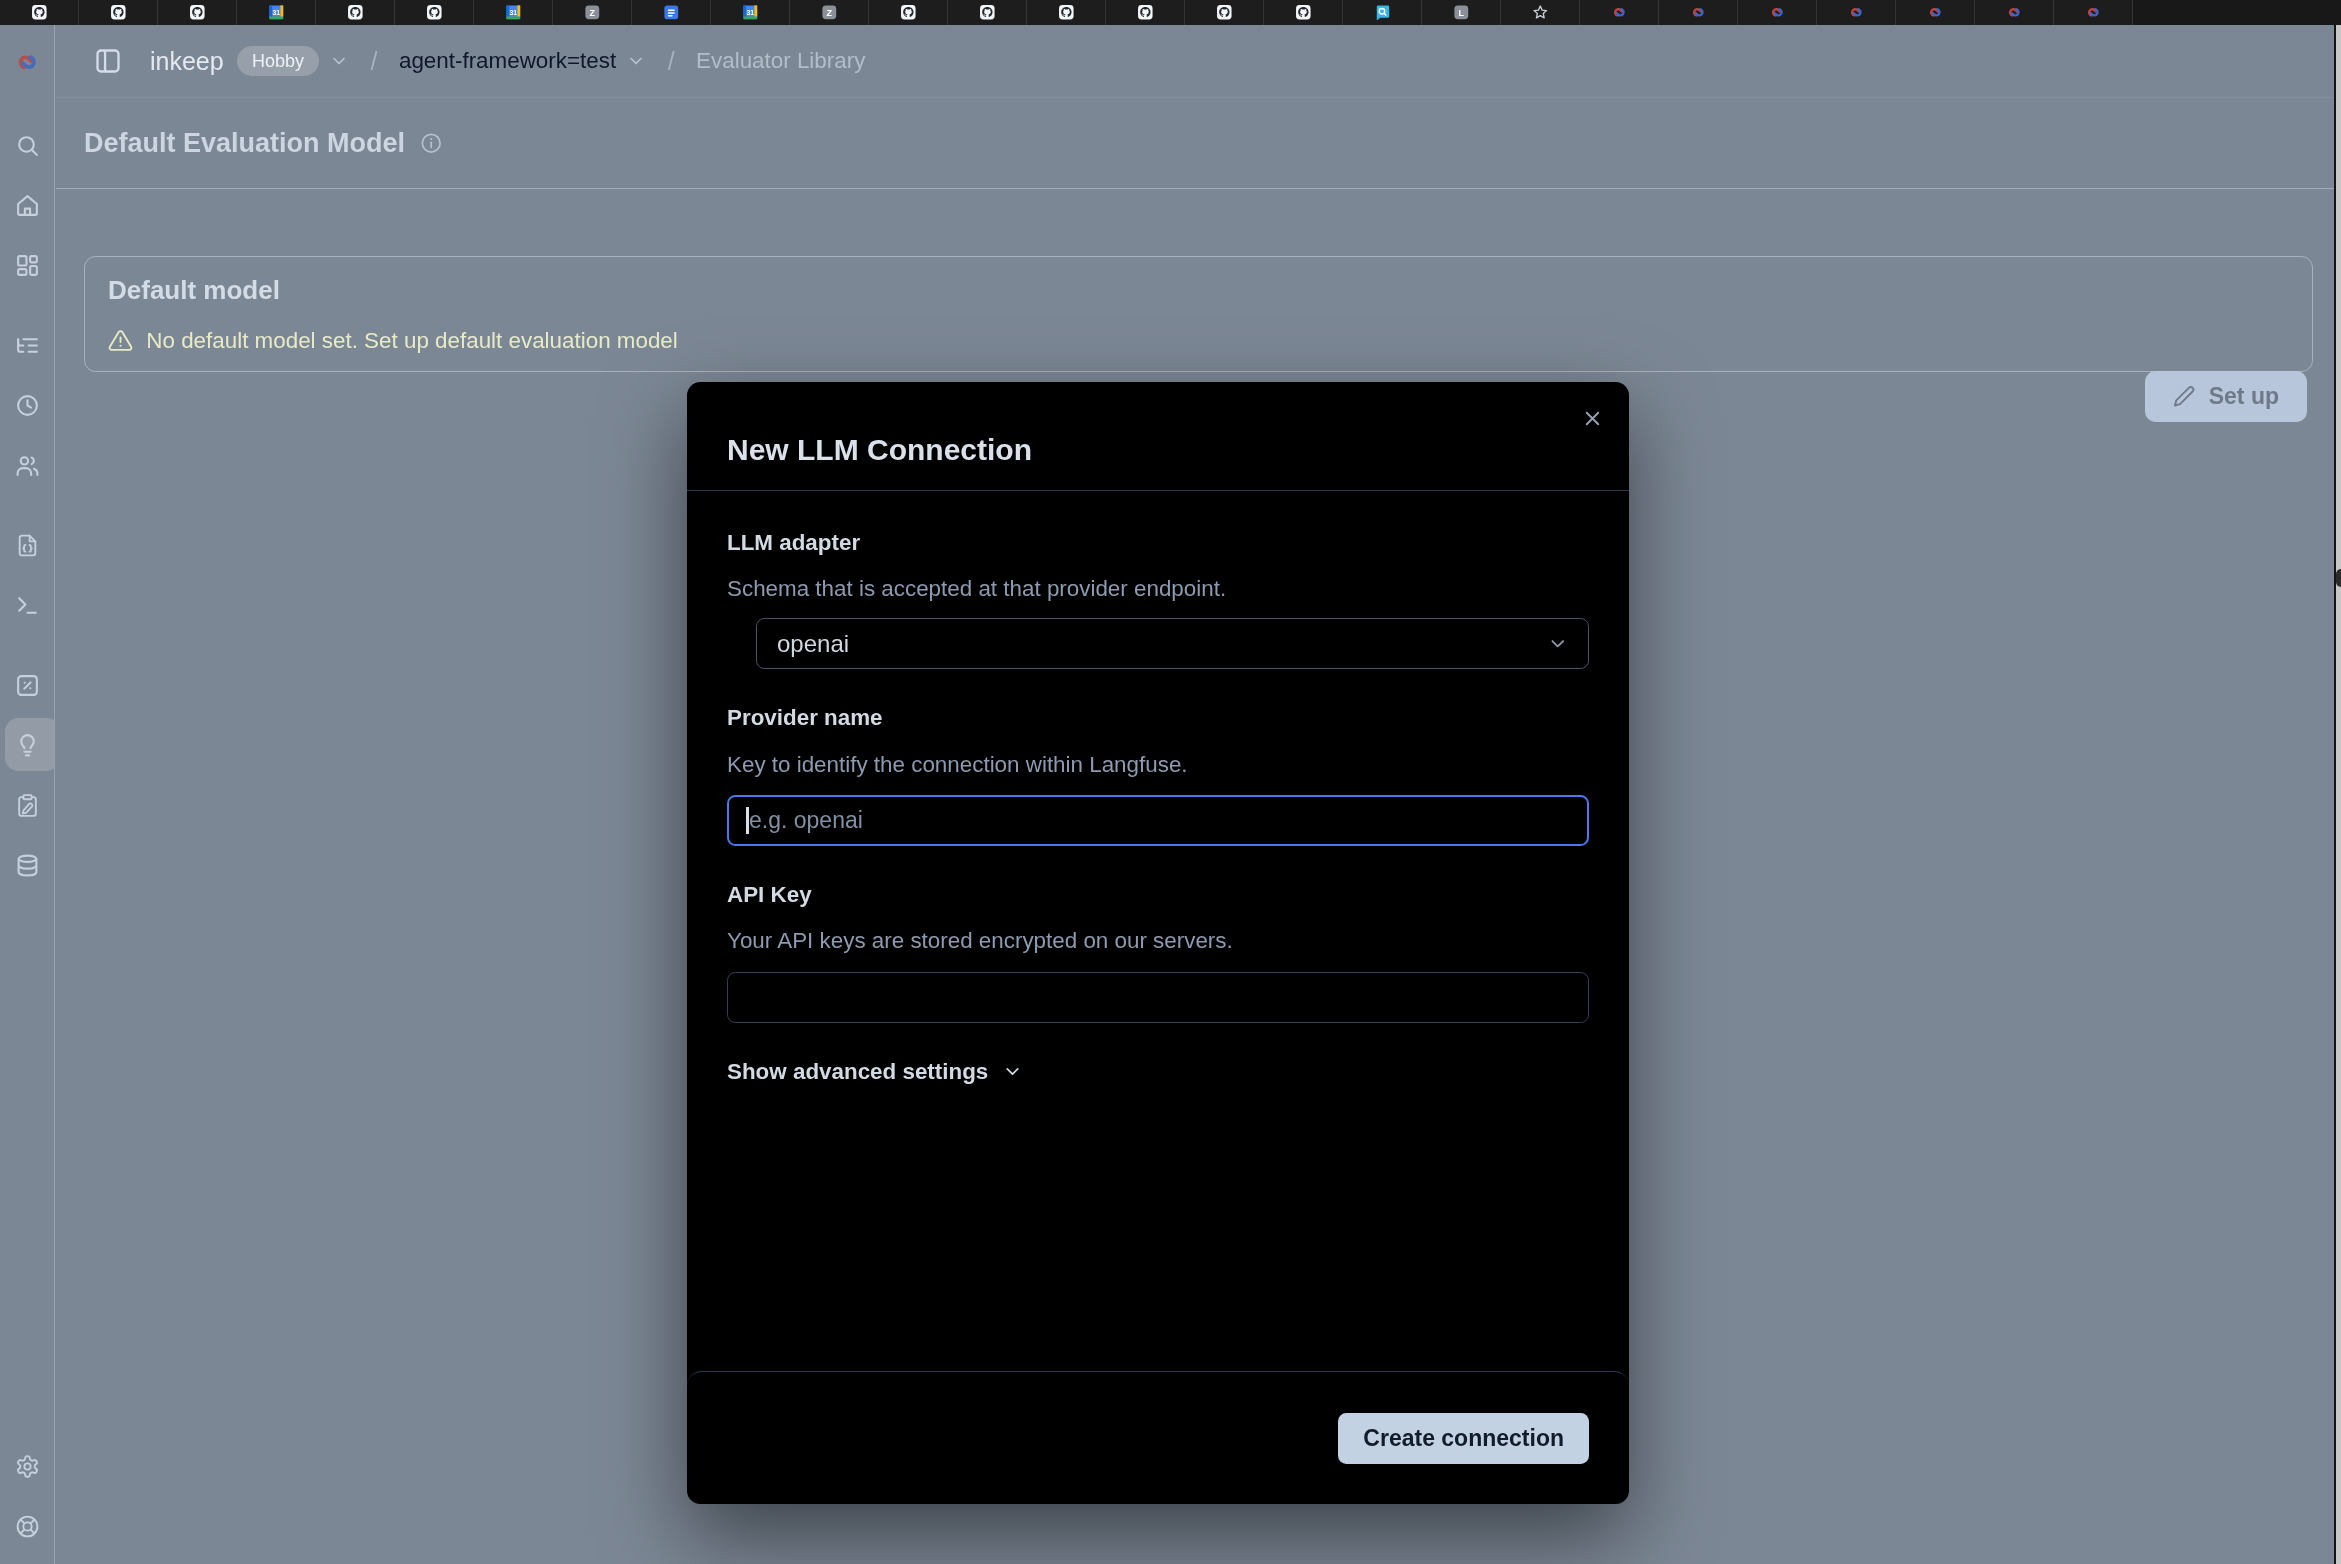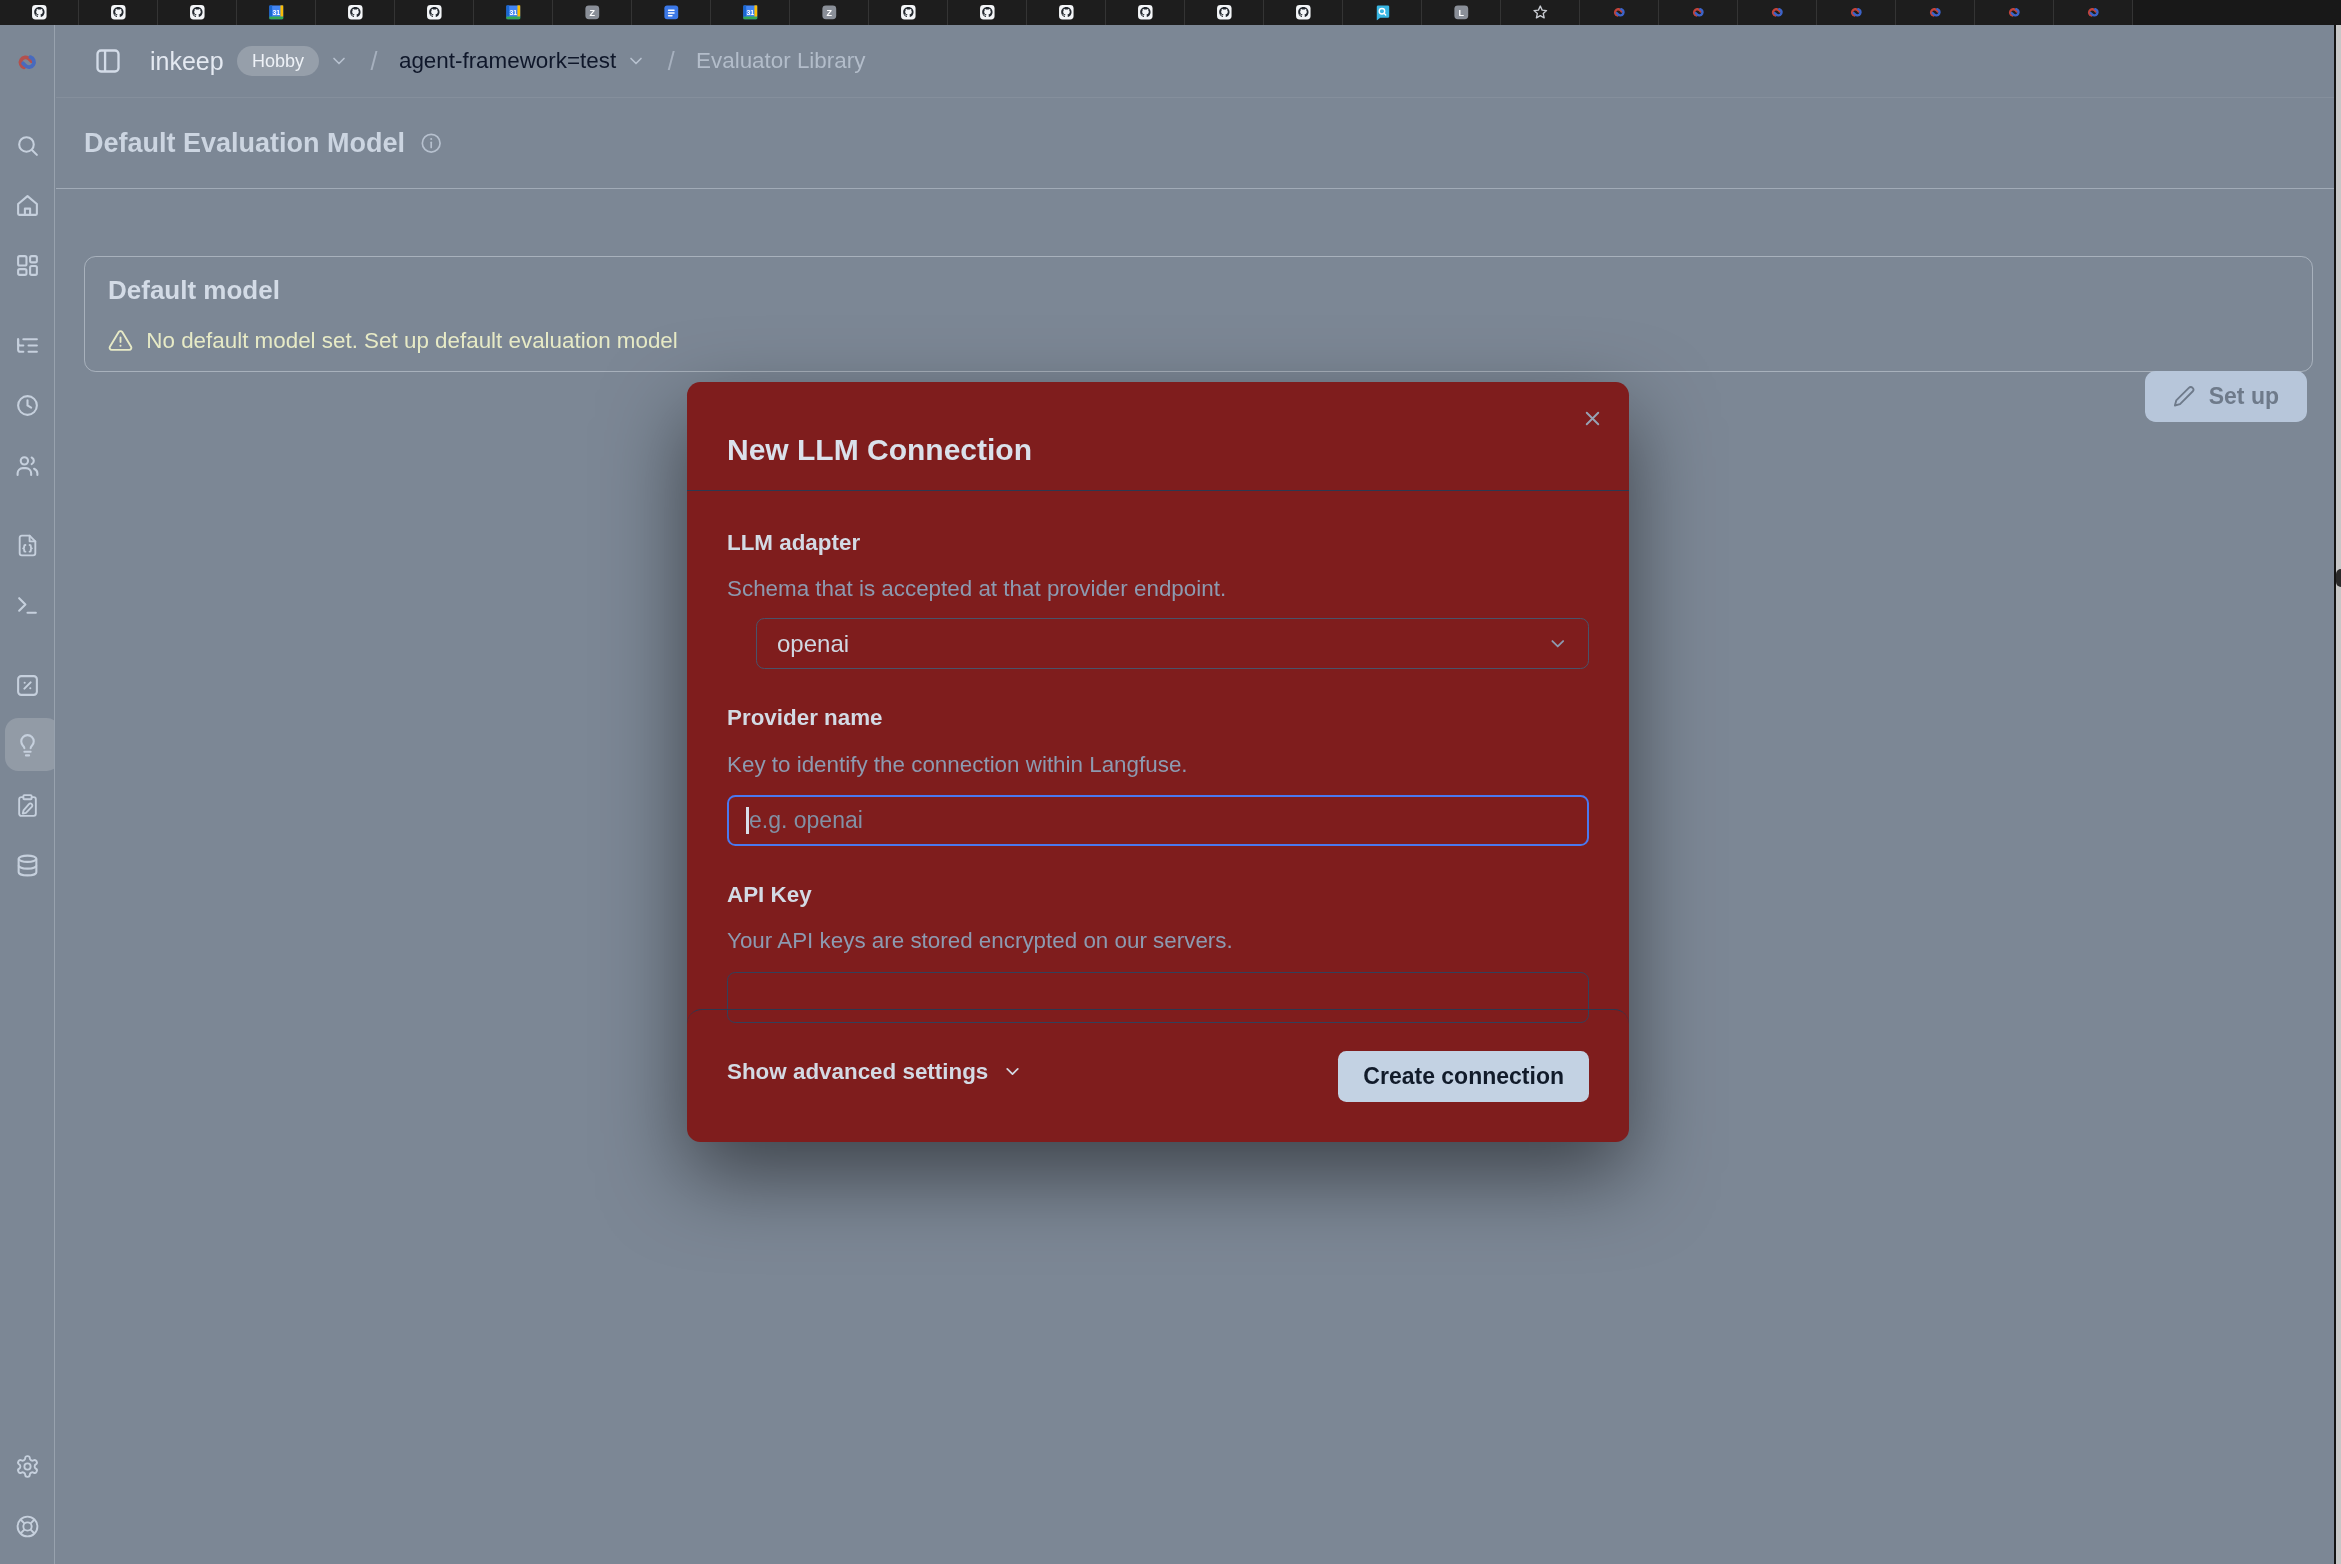--- a/index.html
+++ b/index.html
@@ -65,22 +65,22 @@
   .warn-row { display:flex; align-items:center; gap:13.3px; margin-top:21.5px; }
   .warn-row svg { width:25px; height:25px; color:#e7eac6; flex:0 0 auto; }
   .warn-text { font-size:22.4px; color:#e7eac6; }
 
   .setup-btn { position:absolute; top:346px; right:28px; height:51px; padding:0 28px;
                background:#b7c6da; border-radius:10.8px; display:flex; align-items:center;
                gap:13.3px; color:#6e7a8a; font-size:23px; font-weight:600;text-align:center; }
   .setup-btn svg { width:22.4px; height:22.4px; }
 
   
-  .modal { position:absolute; left:687px; top:382px; width:942px; height:760px;
-           background:#7f1d1d; border-radius:13.3px; z-index:60;
+  .modal { position:absolute; left:687px; top:382px; width:942px; height:1122px;
+           background:#000000; border-radius:13.3px; z-index:60;
            box-shadow:0 33px 83px rgba(0,0,0,.5); color:#d3dae4; }
   .modal-header { height:109px; position:relative; border-bottom:0.8px solid #2c3850;
                   padding:0 40px; display:flex; align-items:flex-end; }
   .modal-title { font-size:30px; font-weight:700; color:#dae1eb; padding-bottom:23px; }
   .close-btn { position:absolute; top:25px; right:25px; width:23px; height:23px; color:#97a3b4; }
   .modal-body { padding:41px 40px 0; }
   .f-label { font-size:22.4px; font-weight:600; color:#d3dae4; line-height:22.4px; }
   .f-desc { font-size:22.4px; color:#8d9ab0; line-height:22.4px; margin-top:24px; }
   .group { margin-top:38px; }
   .select { margin-top:17.4px; height:51px; border:1.7px solid #49536a; border-radius:8.3px;

